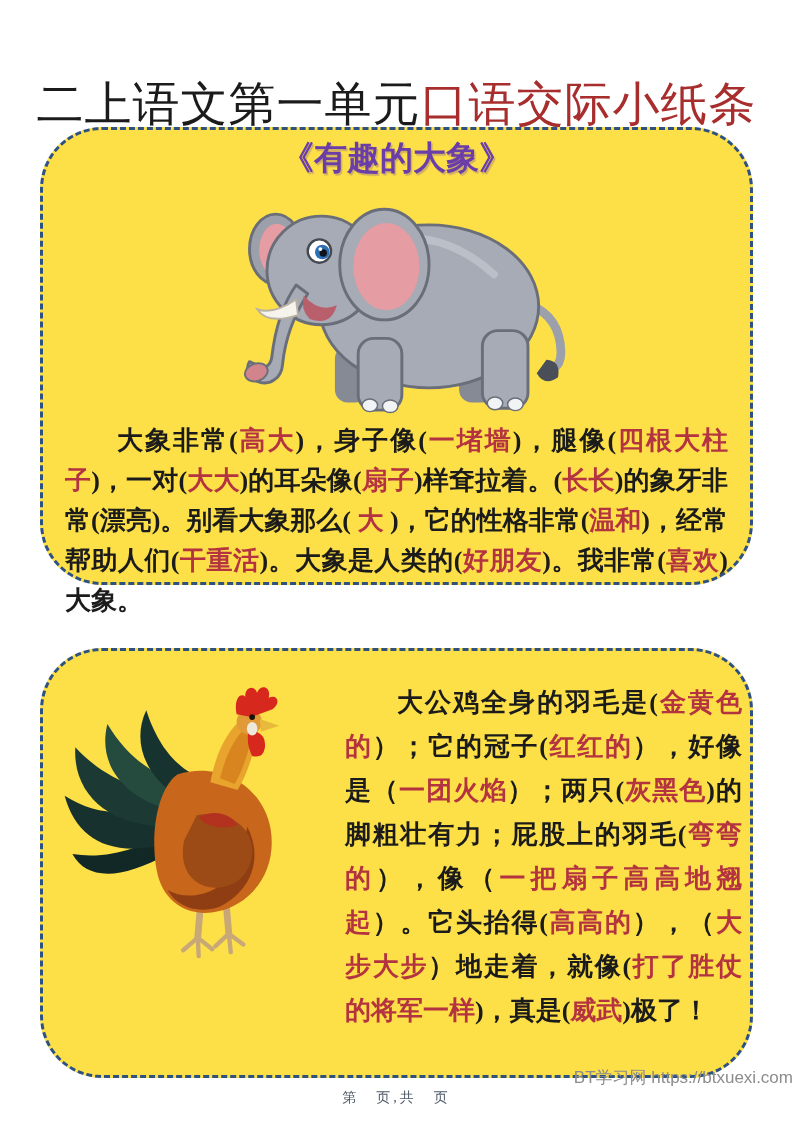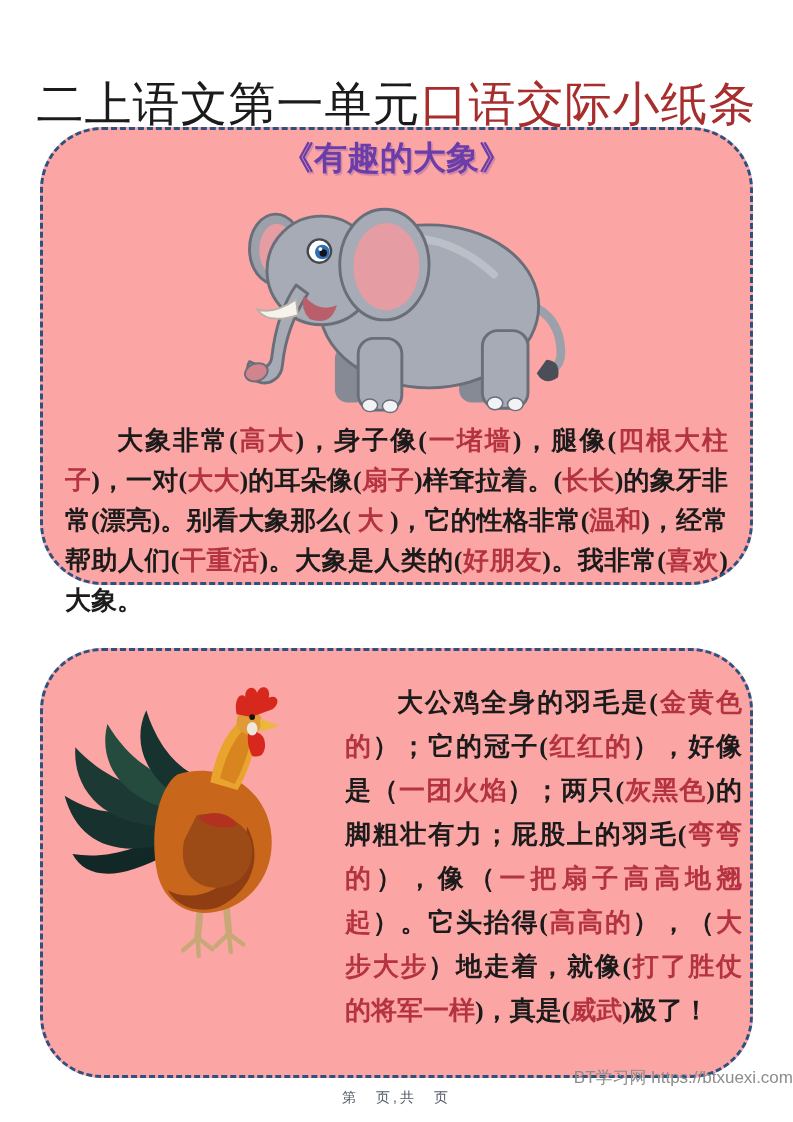--- a/index.html
+++ b/index.html
@@ -10,21 +10,21 @@
   }
   .page-title {
     position:absolute; top:42px; left:0; width:100%;
     text-align:center; font-size:47px; font-weight:normal; letter-spacing:1px;
     white-space:nowrap;
   }
   .page-title .t-red { color:var(--title_red,#a82e2e); }
   .card {
     position:absolute; left:40px; width:713px; box-sizing:border-box;
     border:3px dashed var(--border_blue,#2f5180); border-radius:62px;
-    background:#fca5a5;
+    background:#fde047;
   }
   #card-elephant { top:127px; height:458px; }
   #card-rooster  { top:648px; height:430px; }
   .card-title {
     text-align:center; font-size:33px; font-weight:bold;
     color:var(--purple,#6a3da8); margin:6px 0 0 0;
     text-shadow:1.5px 1.5px 1px rgba(106,61,168,.30);
   }
   #card-rooster .card-title { margin-top:30px; }
   .para {
@@ -38,21 +38,21 @@
   .rooster-svg { flex:0 0 auto; width:272px; height:282px; margin-top:26px; }
   .para2 { flex:1; margin-left:20px; font-size:26px; line-height:44px; }
   .footer-site {
     position:absolute; top:1066px; left:0; width:100%; text-align:right;
     font-size:17px; color:var(--footer_gray,#8c8c8c);
     font-family:"Liberation Sans","DejaVu Sans",sans-serif;
   }
   .footer-page {
     position:absolute; top:1089px; left:0; width:100%; text-align:center;
     font-size:14px; color:var(--pagenum_gray,#4e5866); letter-spacing:3px;
-    font-family:Liberation Sans, sans-serif;
+    font-family:Liberation Serif, serif;
   }
 </style>
 </head>
 <body>
 
 <h1 class="page-title"><span>二上语文第一单元</span><span class="t-red">口语交际小纸条</span></h1>
 
 <section class="card" id="card-elephant">
   <h2 class="card-title">《有趣的大象》</h2>
 

